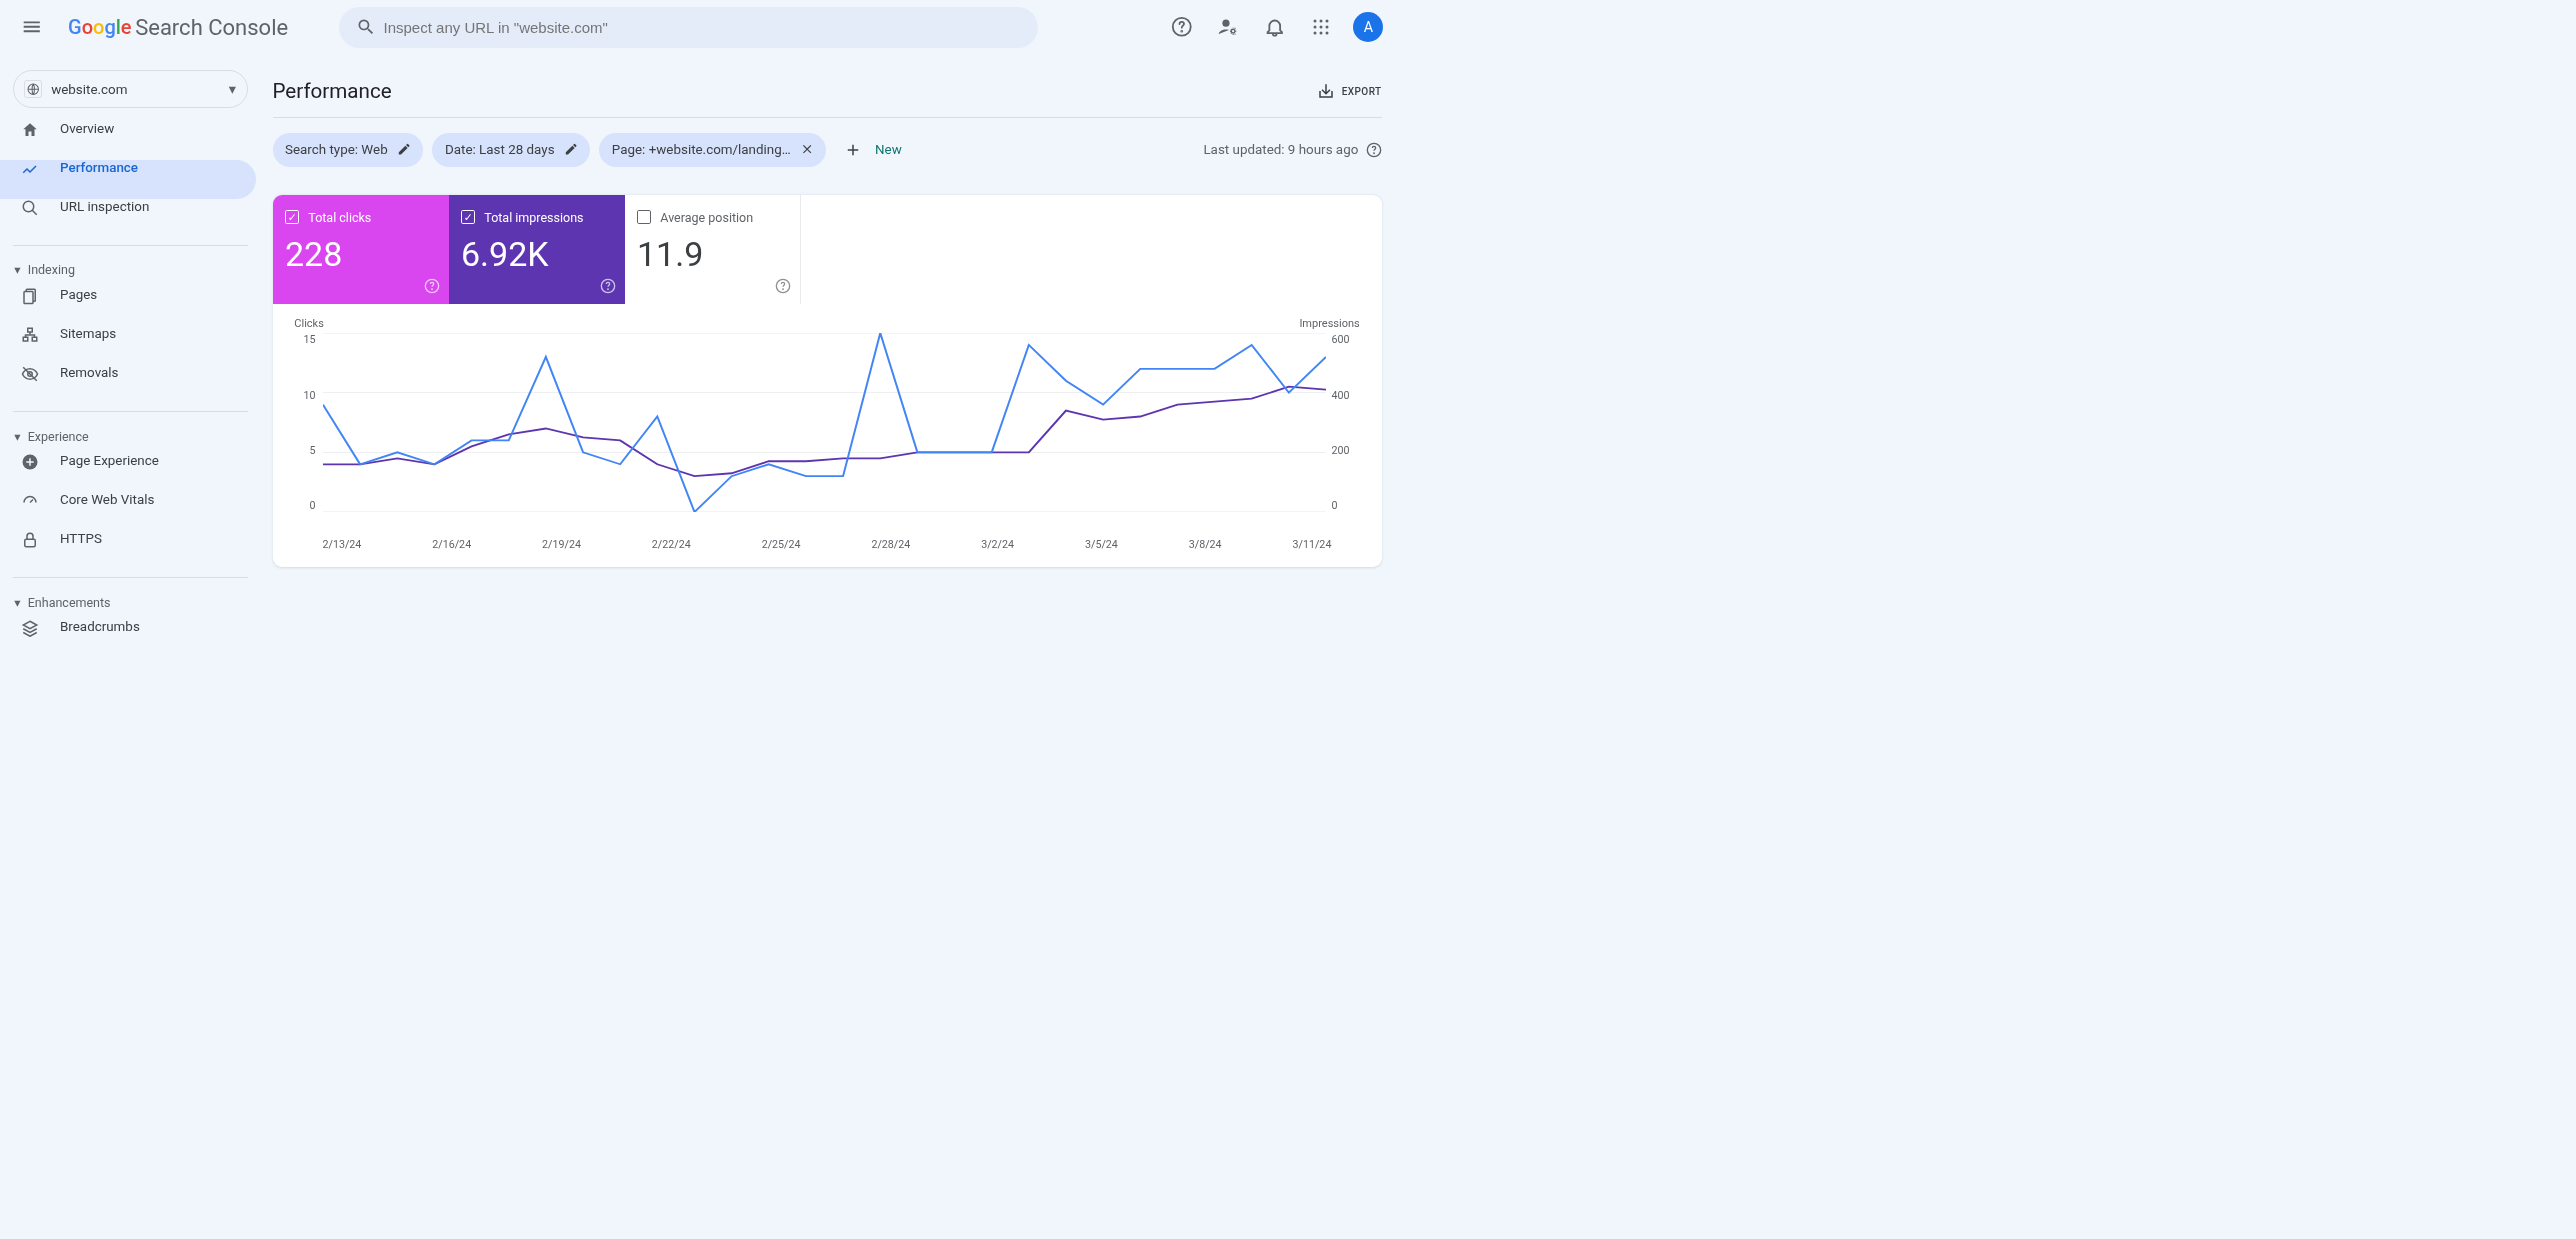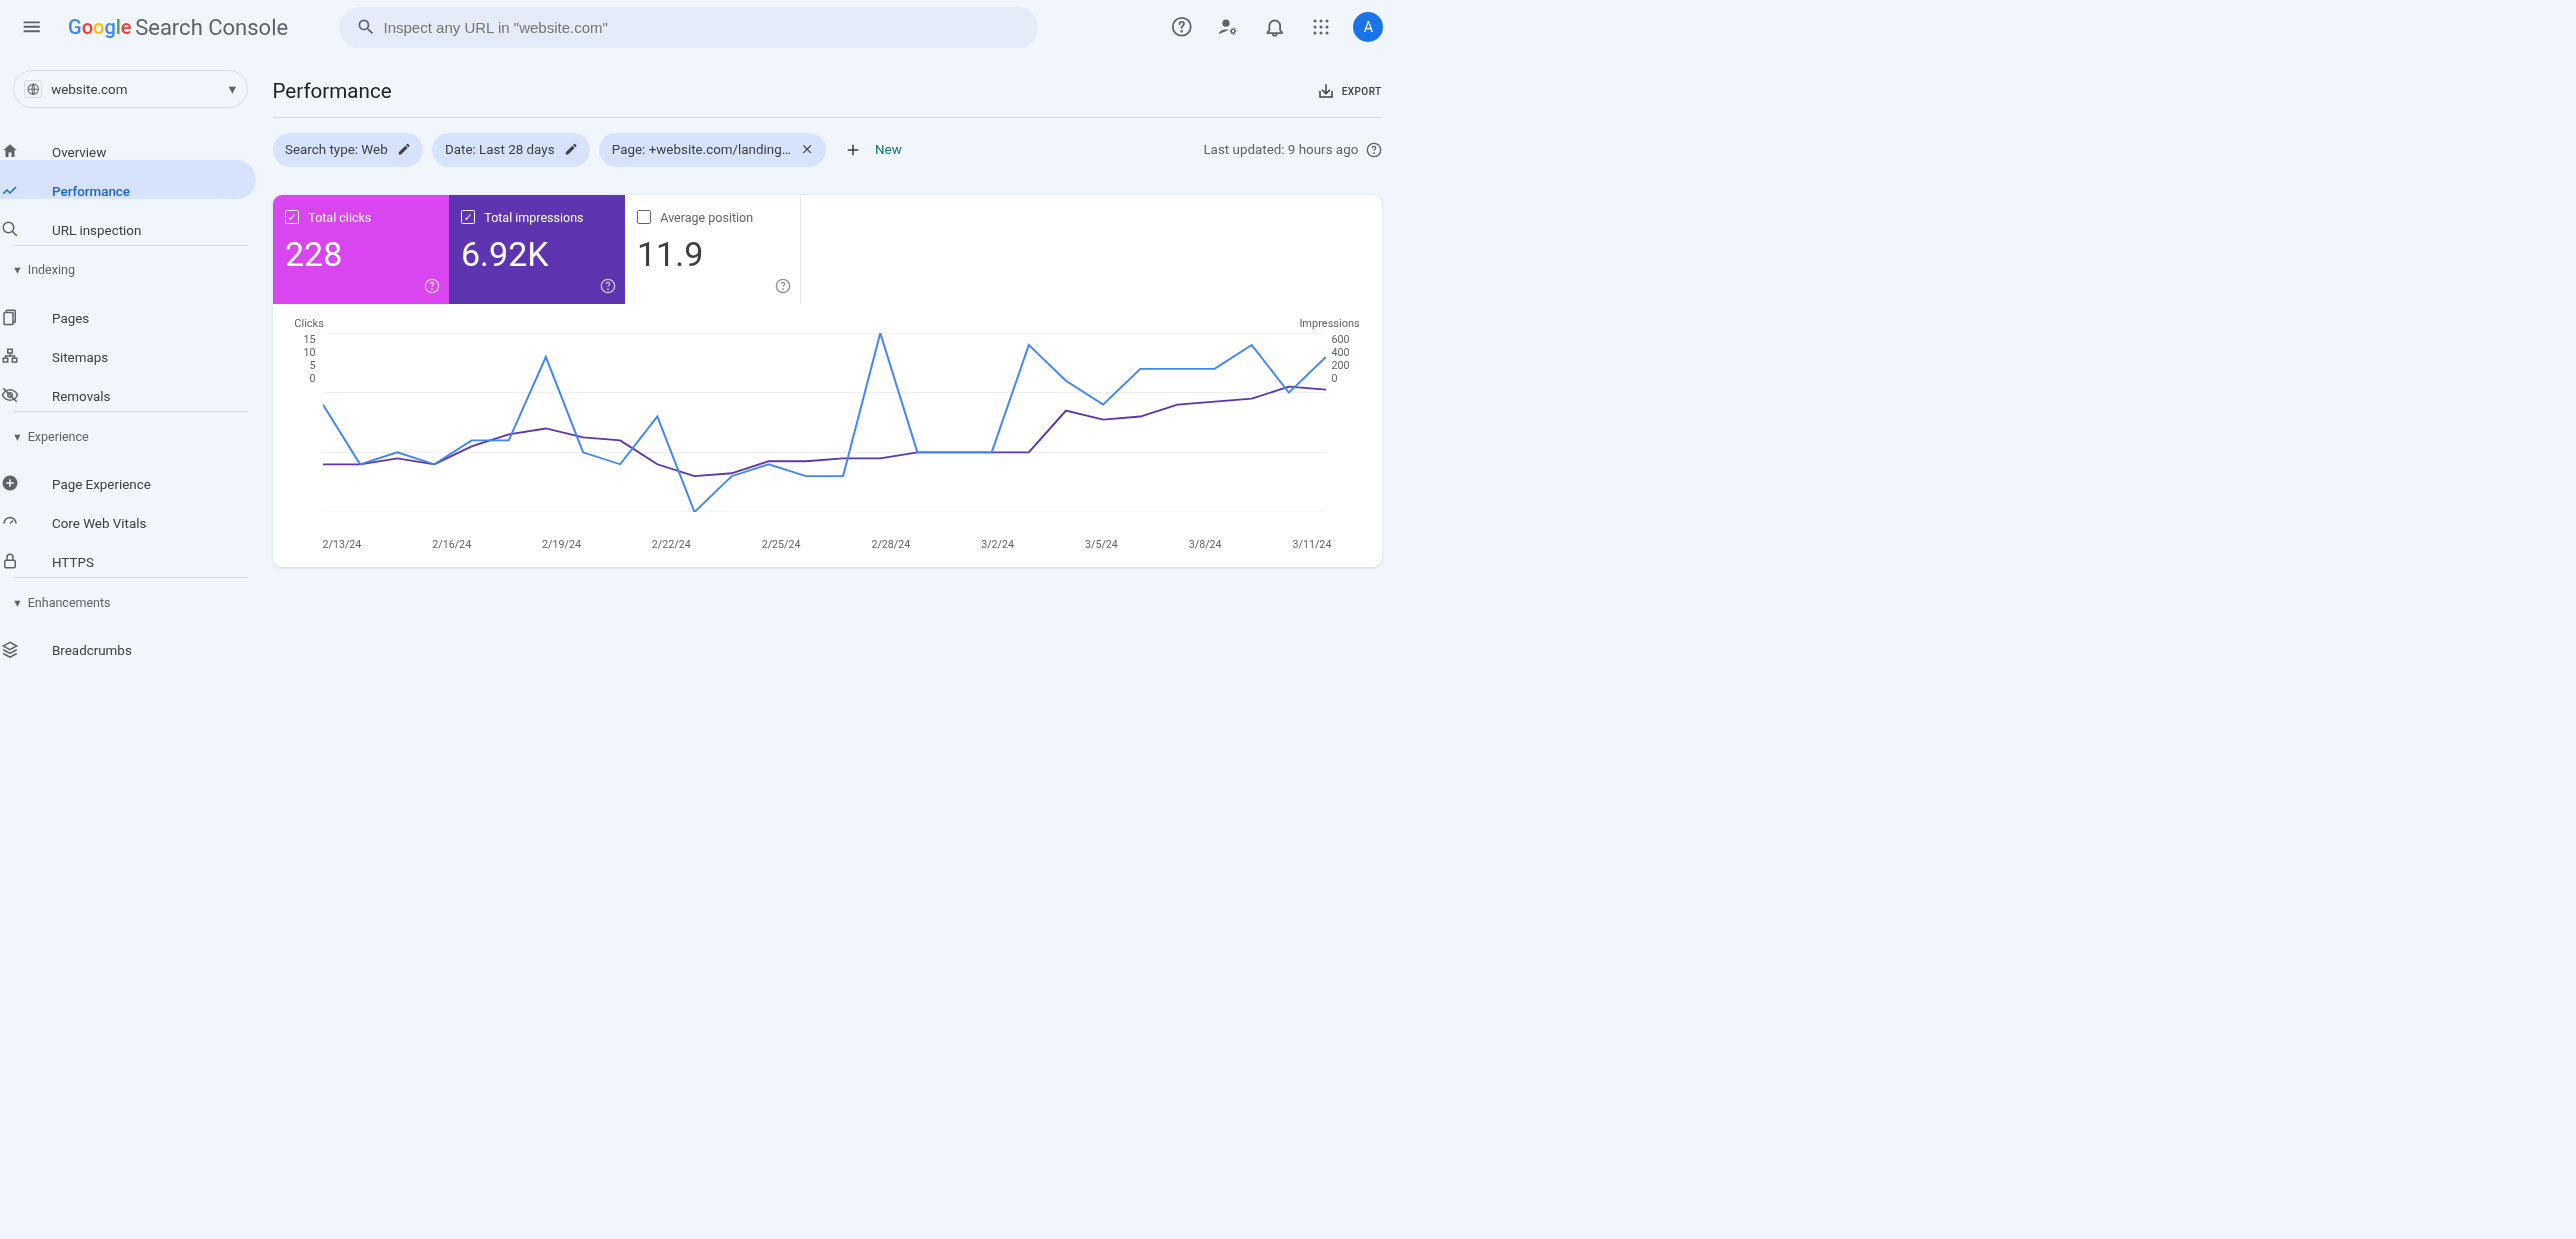--- a/index.html
+++ b/index.html
@@ -110,22 +110,23 @@
   border:0.9px solid #dadce0;
   border-radius:2.7px;
   display:flex;align-items:center;justify-content:center;
   margin-right:9px;
 }
 .property-selector .name { flex:1; font-size:13.4px; color:#3c4043;}
 .property-selector .chev { color:#5f6368;}
 .nav-item {
   height:39px;
   display:flex;
-  align-items:flex-end;
-  gap:32px;
+  align-items:flex-start;
+  padding-left:20px;
+  gap:20px;
   color:#3c4043;
   font-size:13.4px;
   cursor:pointer;
   border-radius:0 20px 20px 0;
   margin-right:3.6px;
 }
 .nav-item.active { background:#d7e3fc; color:#1967d2; font-weight:500;}
 .nav-item .nicon { width:20px; display:flex; align-items:center; justify-content:center; color:#5f6368;}
 .nav-item.active .nicon { color:#1967d2;}
 .nav-divider { height:0.9px; background:#dadce0; margin:7.2px 12.5px;}
@@ -267,21 +268,21 @@
   position:relative;
   height:199px;
 }
 .y-left, .y-right {
   position:absolute;
   top:0;
   font-size:10.7px;
   color:#5f6368;
   display:flex;
   flex-direction:column;
-  justify-content:flex-start;
+  justify-content:space-between;
   height:179px;
 }
 .y-left{left:0; align-items:flex-end; width:23px;}
 .y-right{right:0; align-items:flex-start; width:30px;}
 .plot {
   position:absolute;
   left:30px; right:36px; top:0; height:179px;
 }
 .plot svg { width:100%; height:100%;}
 .x-axis {

